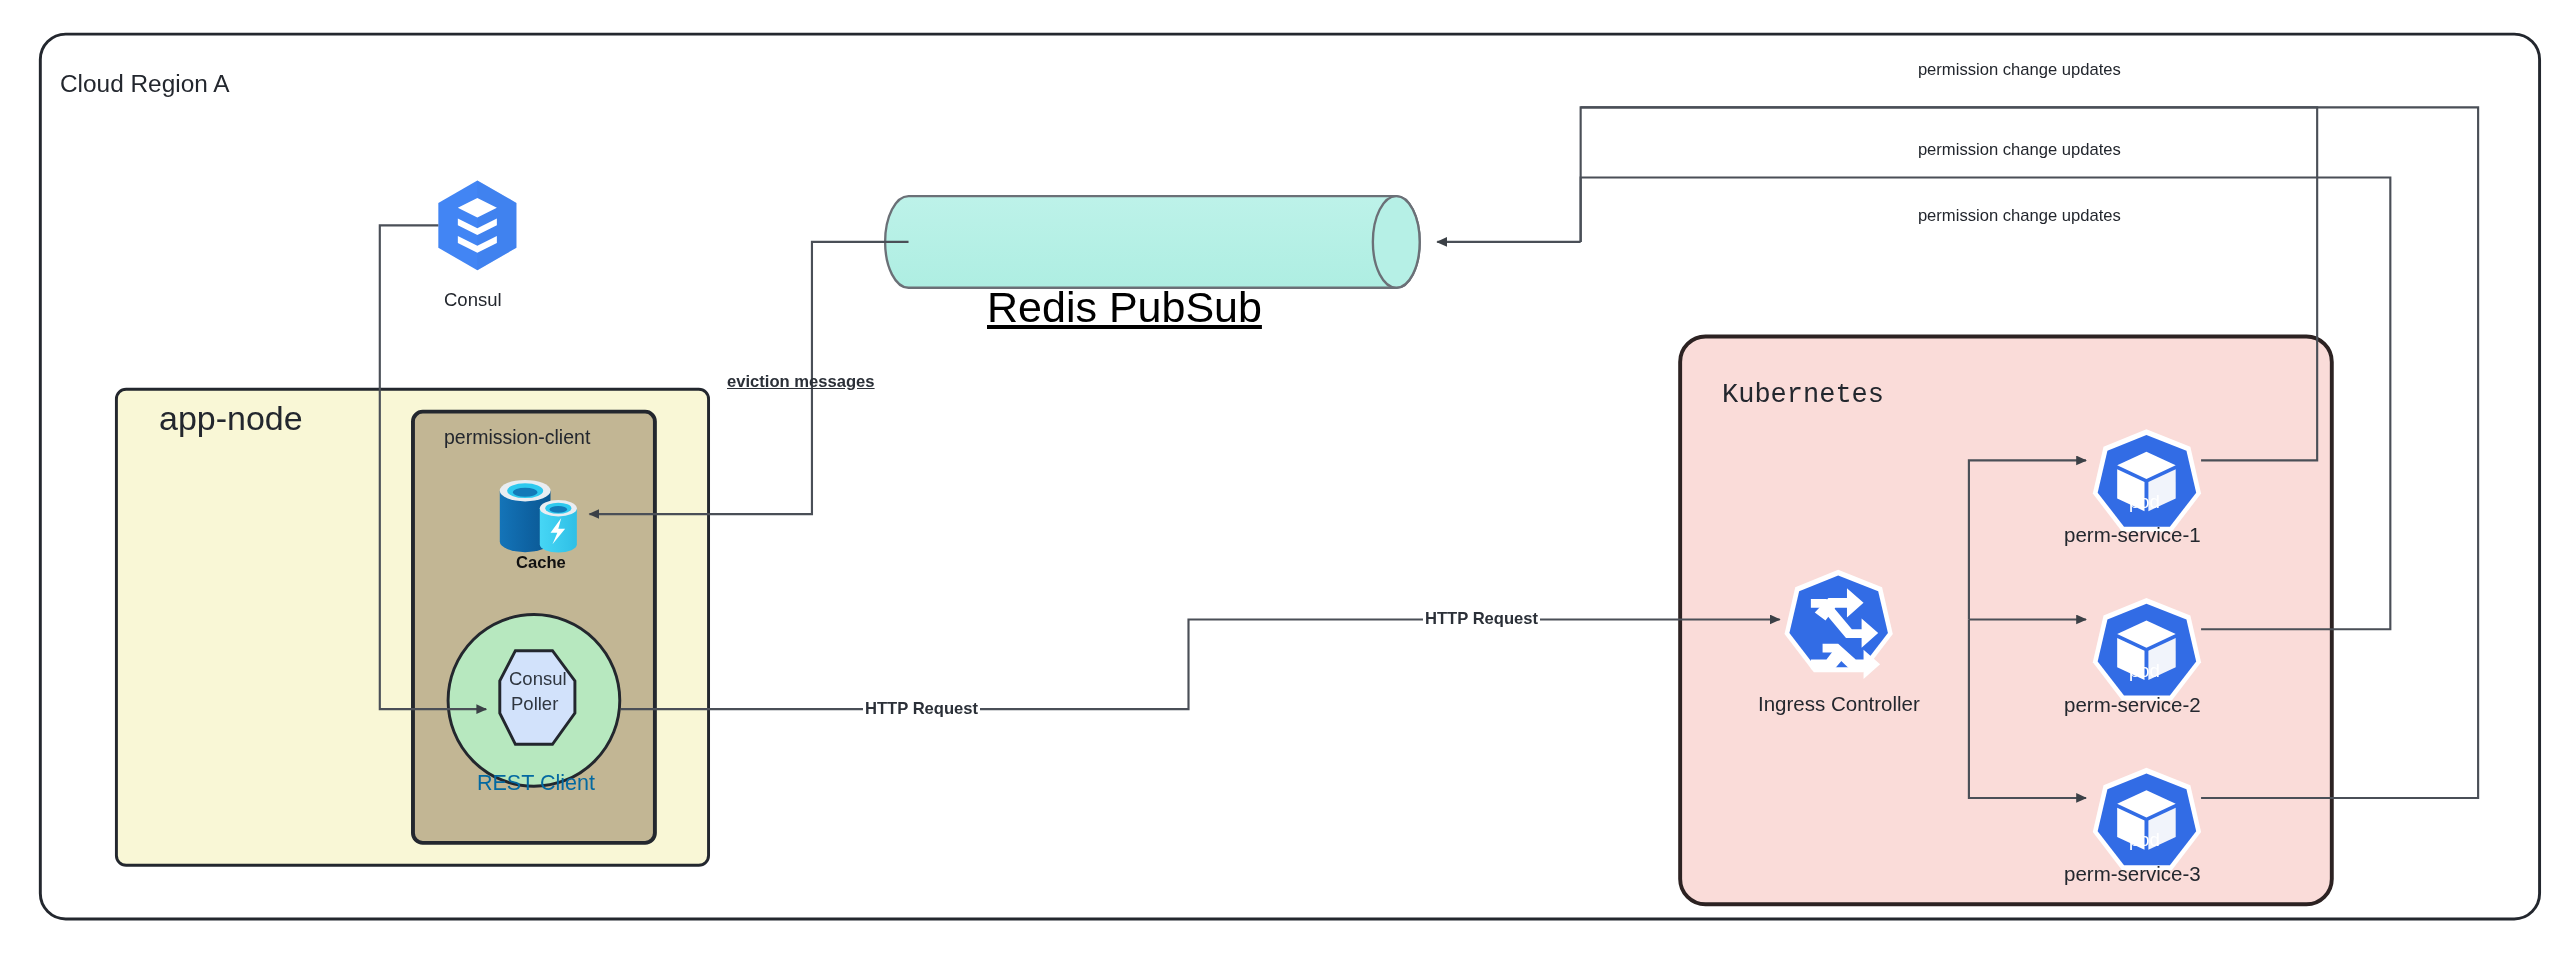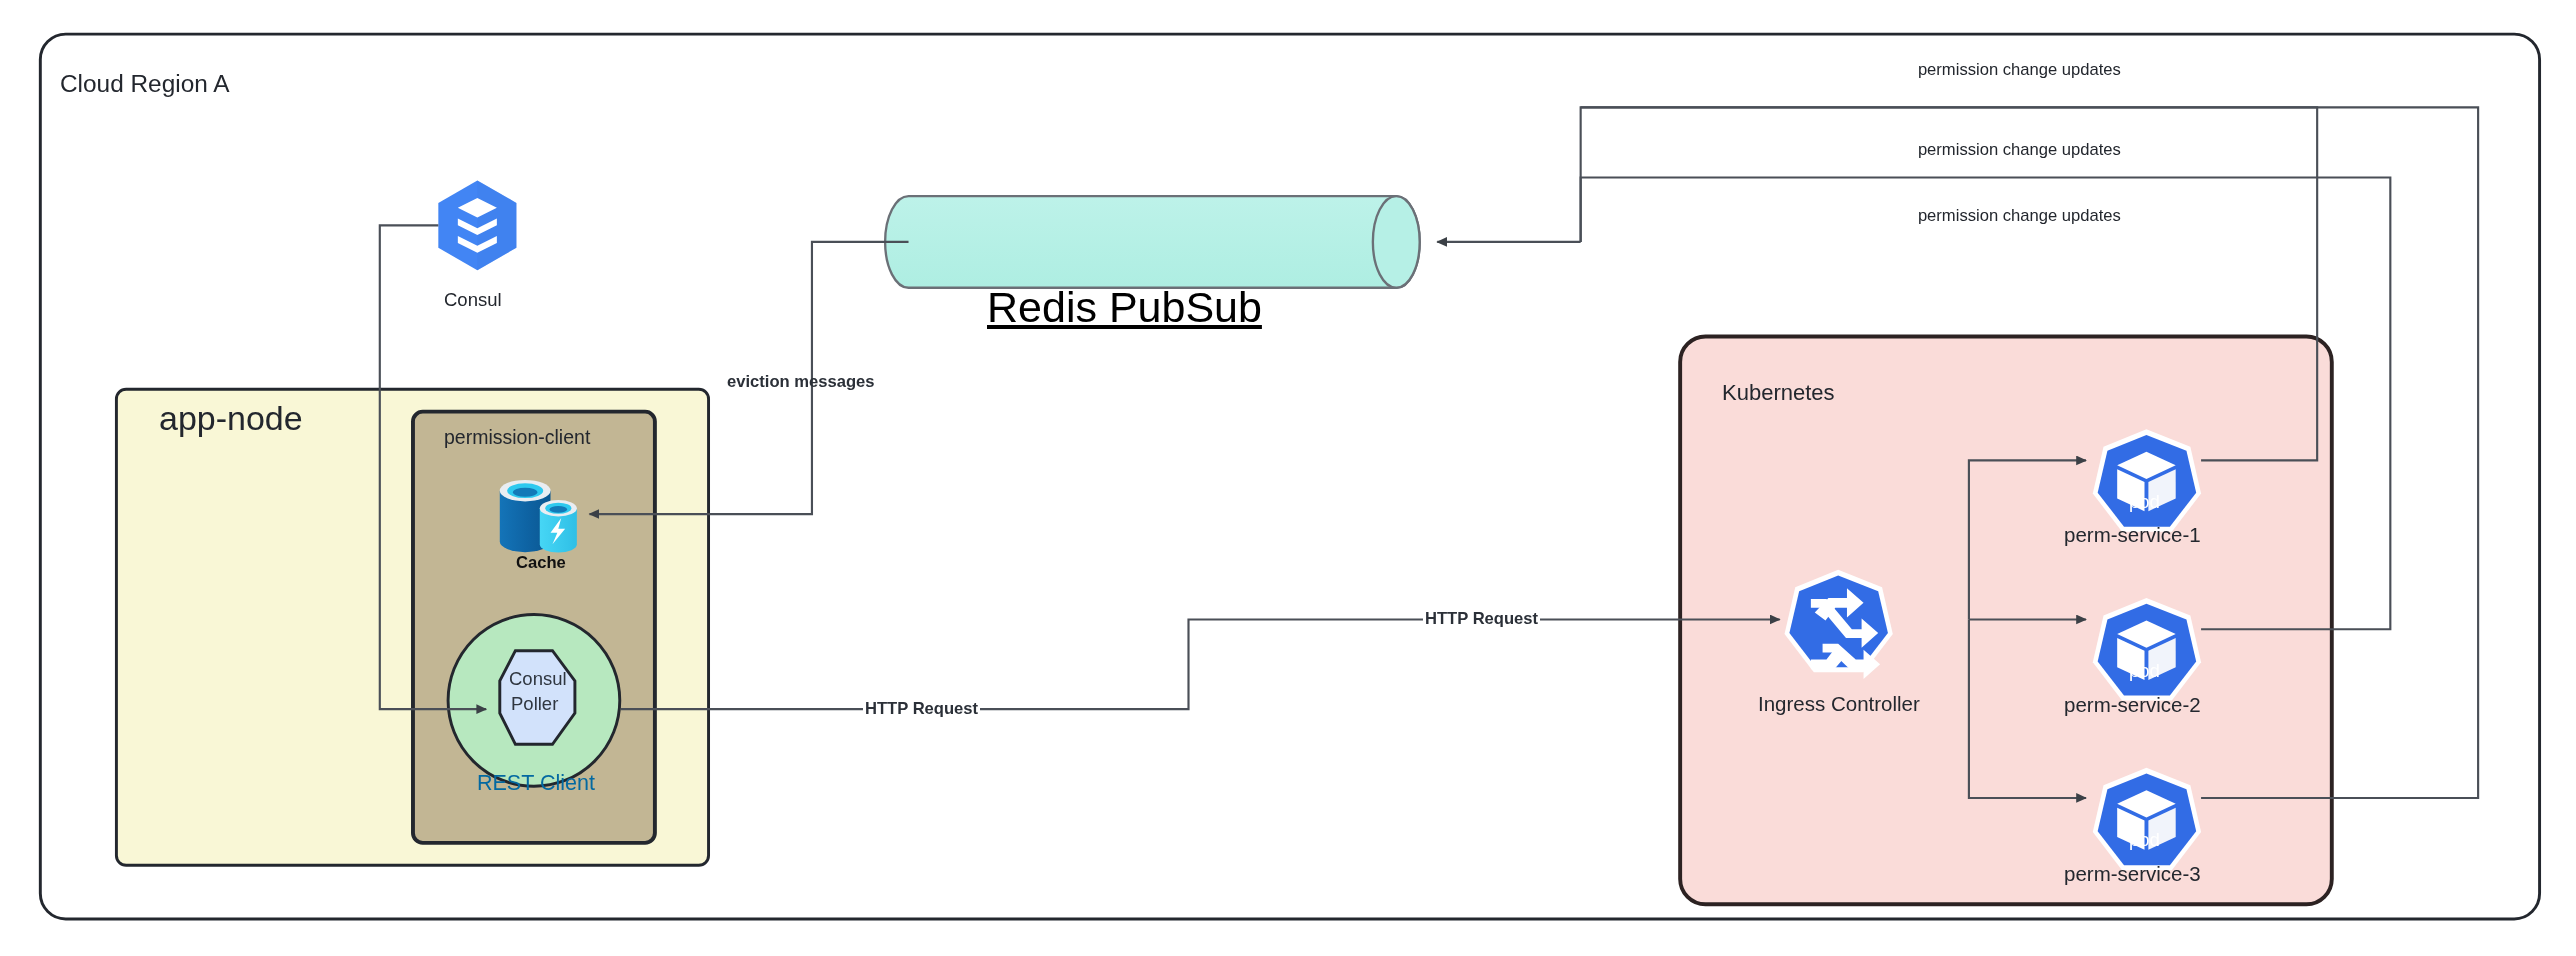--- a/index.html
+++ b/index.html
@@ -118,21 +118,21 @@
       <path d="M1620,248 L1473,248" marker-end="url(#arw)"></path>
     </g>
   </svg>
 
   <div class="txt" style="left:60px;top:70px;font-size:24.4px;">Cloud Region A</div>
 
   <div class="txt" style="left:131px;top:399px;font-size:34px;margin-left:28px;">app-node</div>
 
   <div class="txt" style="left:444px;top:426px;font-size:19.5px;">permission-client</div>
 
-  <div class="txt" style="left:1722px;top:380px;font-size:22px;">Kubernetes</div>
+  <div class="txt" style="left:1722px;top:380px;font-size:27px;font-family:Liberation Mono, monospace;">Kubernetes</div>
 
   <div class="txt" style="left:444px;top:289px;font-size:18.5px;">Consul</div>
 
   <div class="txt" style="left:987px;top:283px;font-size:43px;color:#000;text-decoration:underline;">Redis PubSub</div>
 
   <div class="txt" style="left:516px;top:553px;font-size:16.6px;font-weight:bold;color:#111;">Cache</div>
 
   <div class="txt" style="left:509px;top:668px;font-size:18.5px;color:#2f3640;">Consul</div>
   <div class="txt" style="left:511px;top:693px;font-size:18.5px;color:#2f3640;">Poller</div>
 
@@ -142,21 +142,21 @@
 
   <div class="txt" style="left:2129px;top:491px;font-size:18.5px;color:#fff;">pod</div>
   <div class="txt" style="left:2064px;top:523px;font-size:20.5px;">perm-service-1</div>
 
   <div class="txt" style="left:2129px;top:660px;font-size:18.5px;color:#fff;">pod</div>
   <div class="txt" style="left:2064px;top:693px;font-size:20.5px;text-align:center;">perm-service-2</div>
 
   <div class="txt" style="left:2129px;top:829px;font-size:18.5px;color:#fff;">pod</div>
   <div class="txt" style="left:2064px;top:862px;font-size:20.5px;">perm-service-3</div>
 
-  <div class="txt" style="left:727px;top:372px;font-size:16.6px;font-weight:bold;color:#2b3038;">eviction messages</div>
+  <div class="txt" style="left:727px;top:372px;font-size:16.6px;font-weight:bold;color:#2b3038;text-decoration:underline;">eviction messages</div>
 
   <div class="txt" style="left:863px;top:699px;font-size:16.6px;font-weight:bold;color:#2b3038;background:#fff;padding:0 2px;">HTTP Request</div>
 
   <div class="txt" style="left:1423px;top:609px;font-size:16.6px;font-weight:bold;color:#2b3038;background:#fff;padding:0 2px;">HTTP Request</div>
 
   <div class="txt" style="left:1915px;top:60px;font-size:16.6px;background:#fff;padding:0 2.9px;">permission change updates</div>
   <div class="txt" style="left:1915px;top:140px;font-size:16.6px;background:#fff;padding:0 2.9px;">permission change updates</div>
   <div class="txt" style="left:1915px;top:206px;font-size:16.6px;background:#fff;padding:0 2.9px;">permission change updates</div>
 
 </div>

